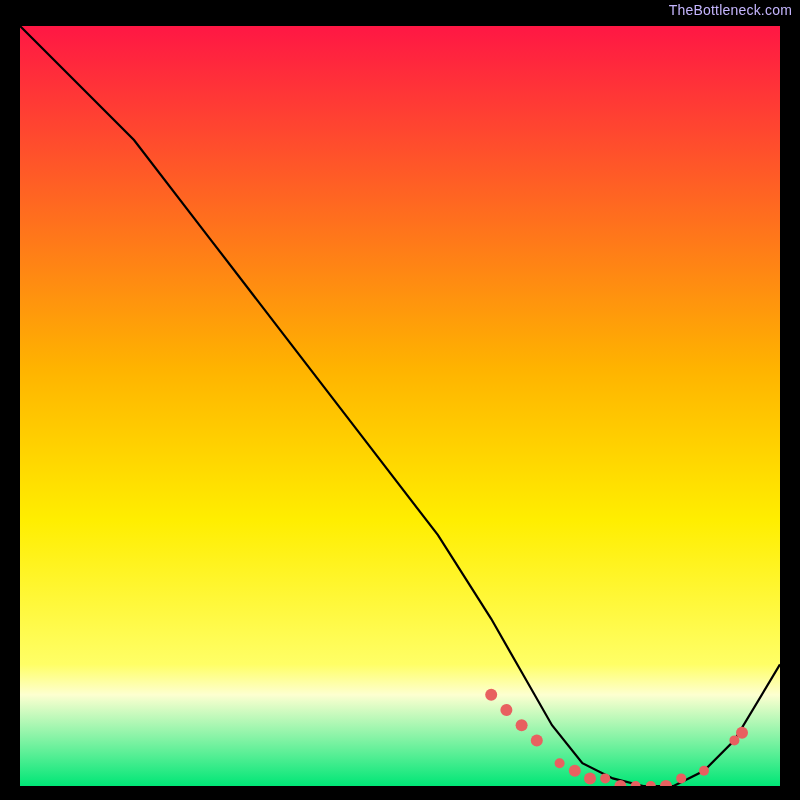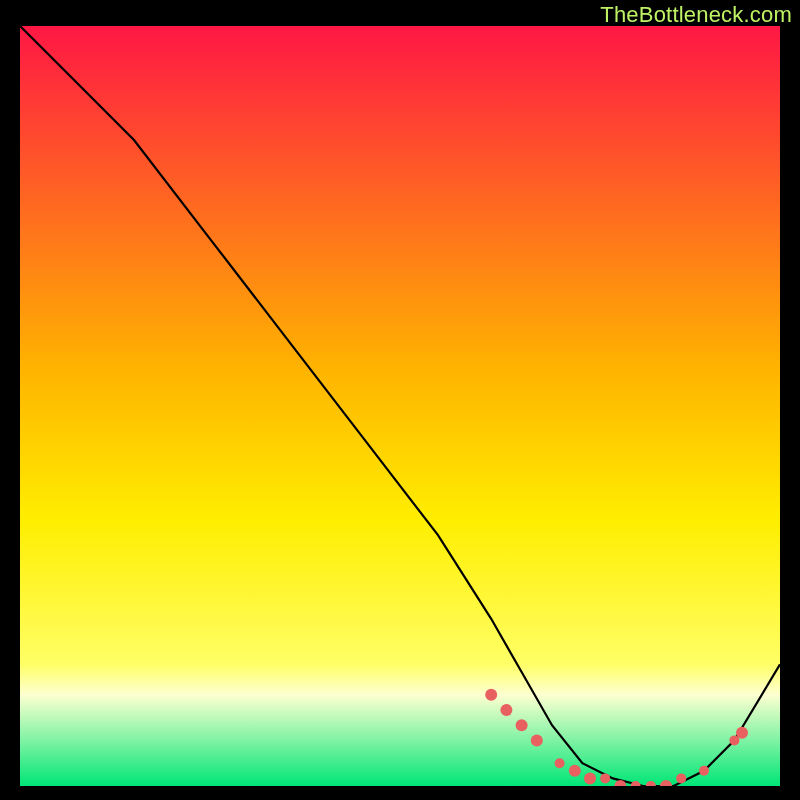--- a/index.html
+++ b/index.html
@@ -8,22 +8,22 @@
     position: relative;
     width: 800px;
     height: 800px;
     background: #000;
   }
   .watermark {
     position: absolute;
     top: 2px;
     right: 8px;
     font-family: Arial, Helvetica, sans-serif;
-    font-size: 22px;
-    color: #bef264;
+    font-size: 14px;
+    color: #c4b5fd;
     letter-spacing: 0.2px;
   }
   .plot {
     position: absolute;
     left: 20px;
     top: 26px;
     width: 760px;
     height: 760px;
   }
 </style>

